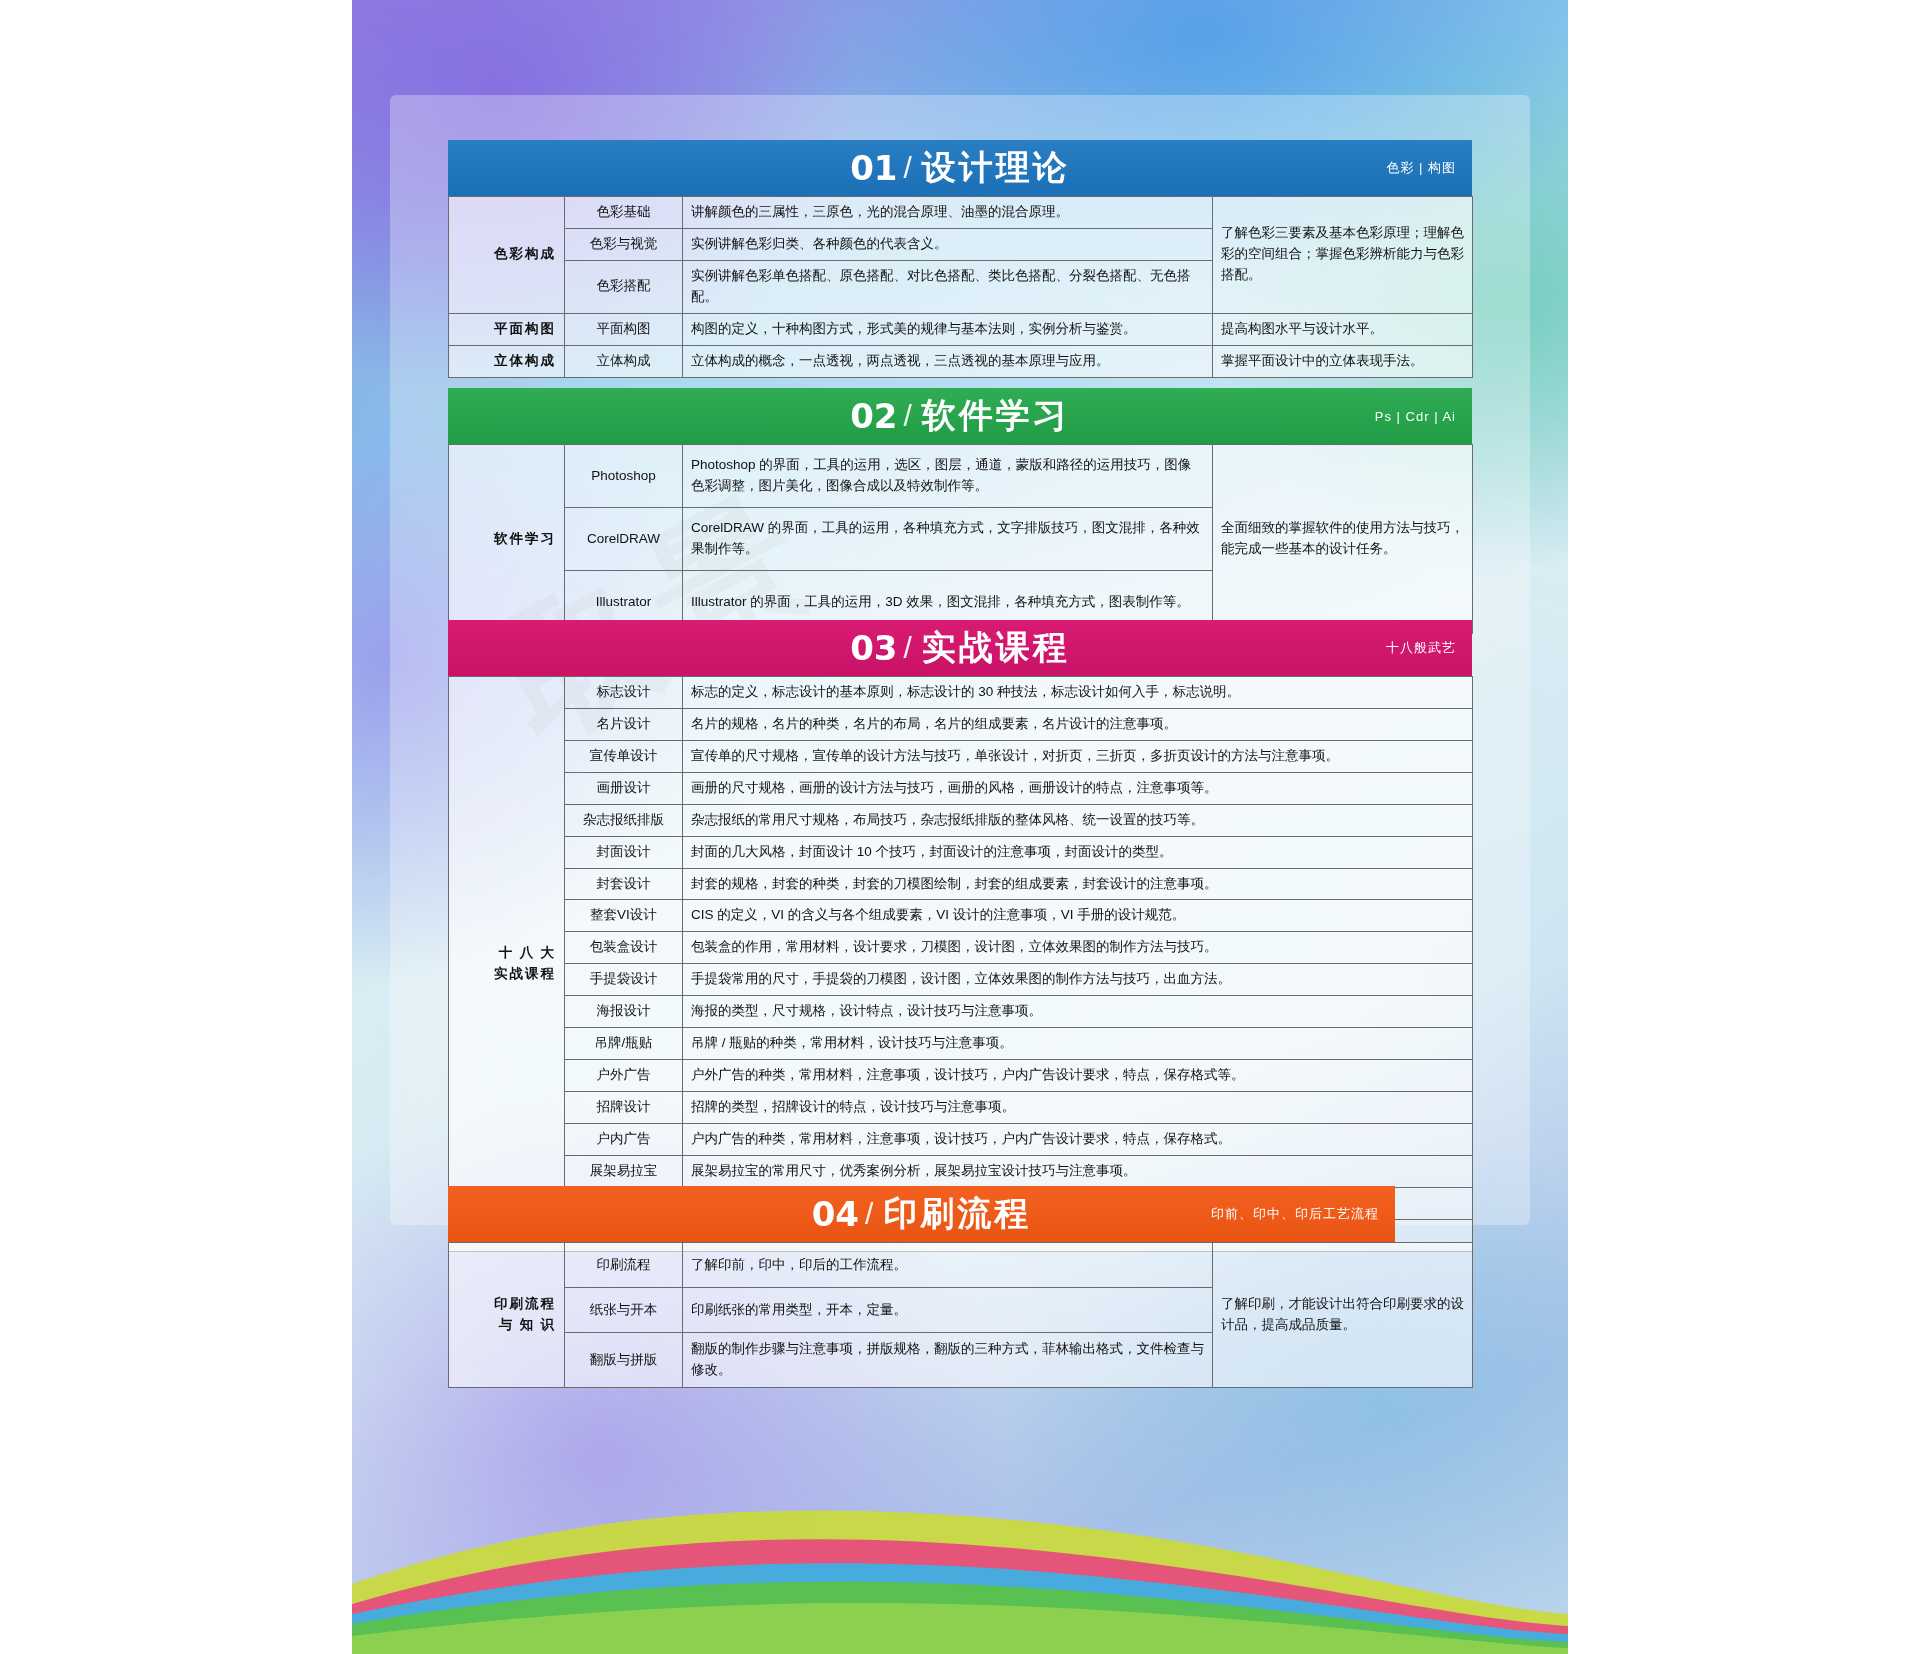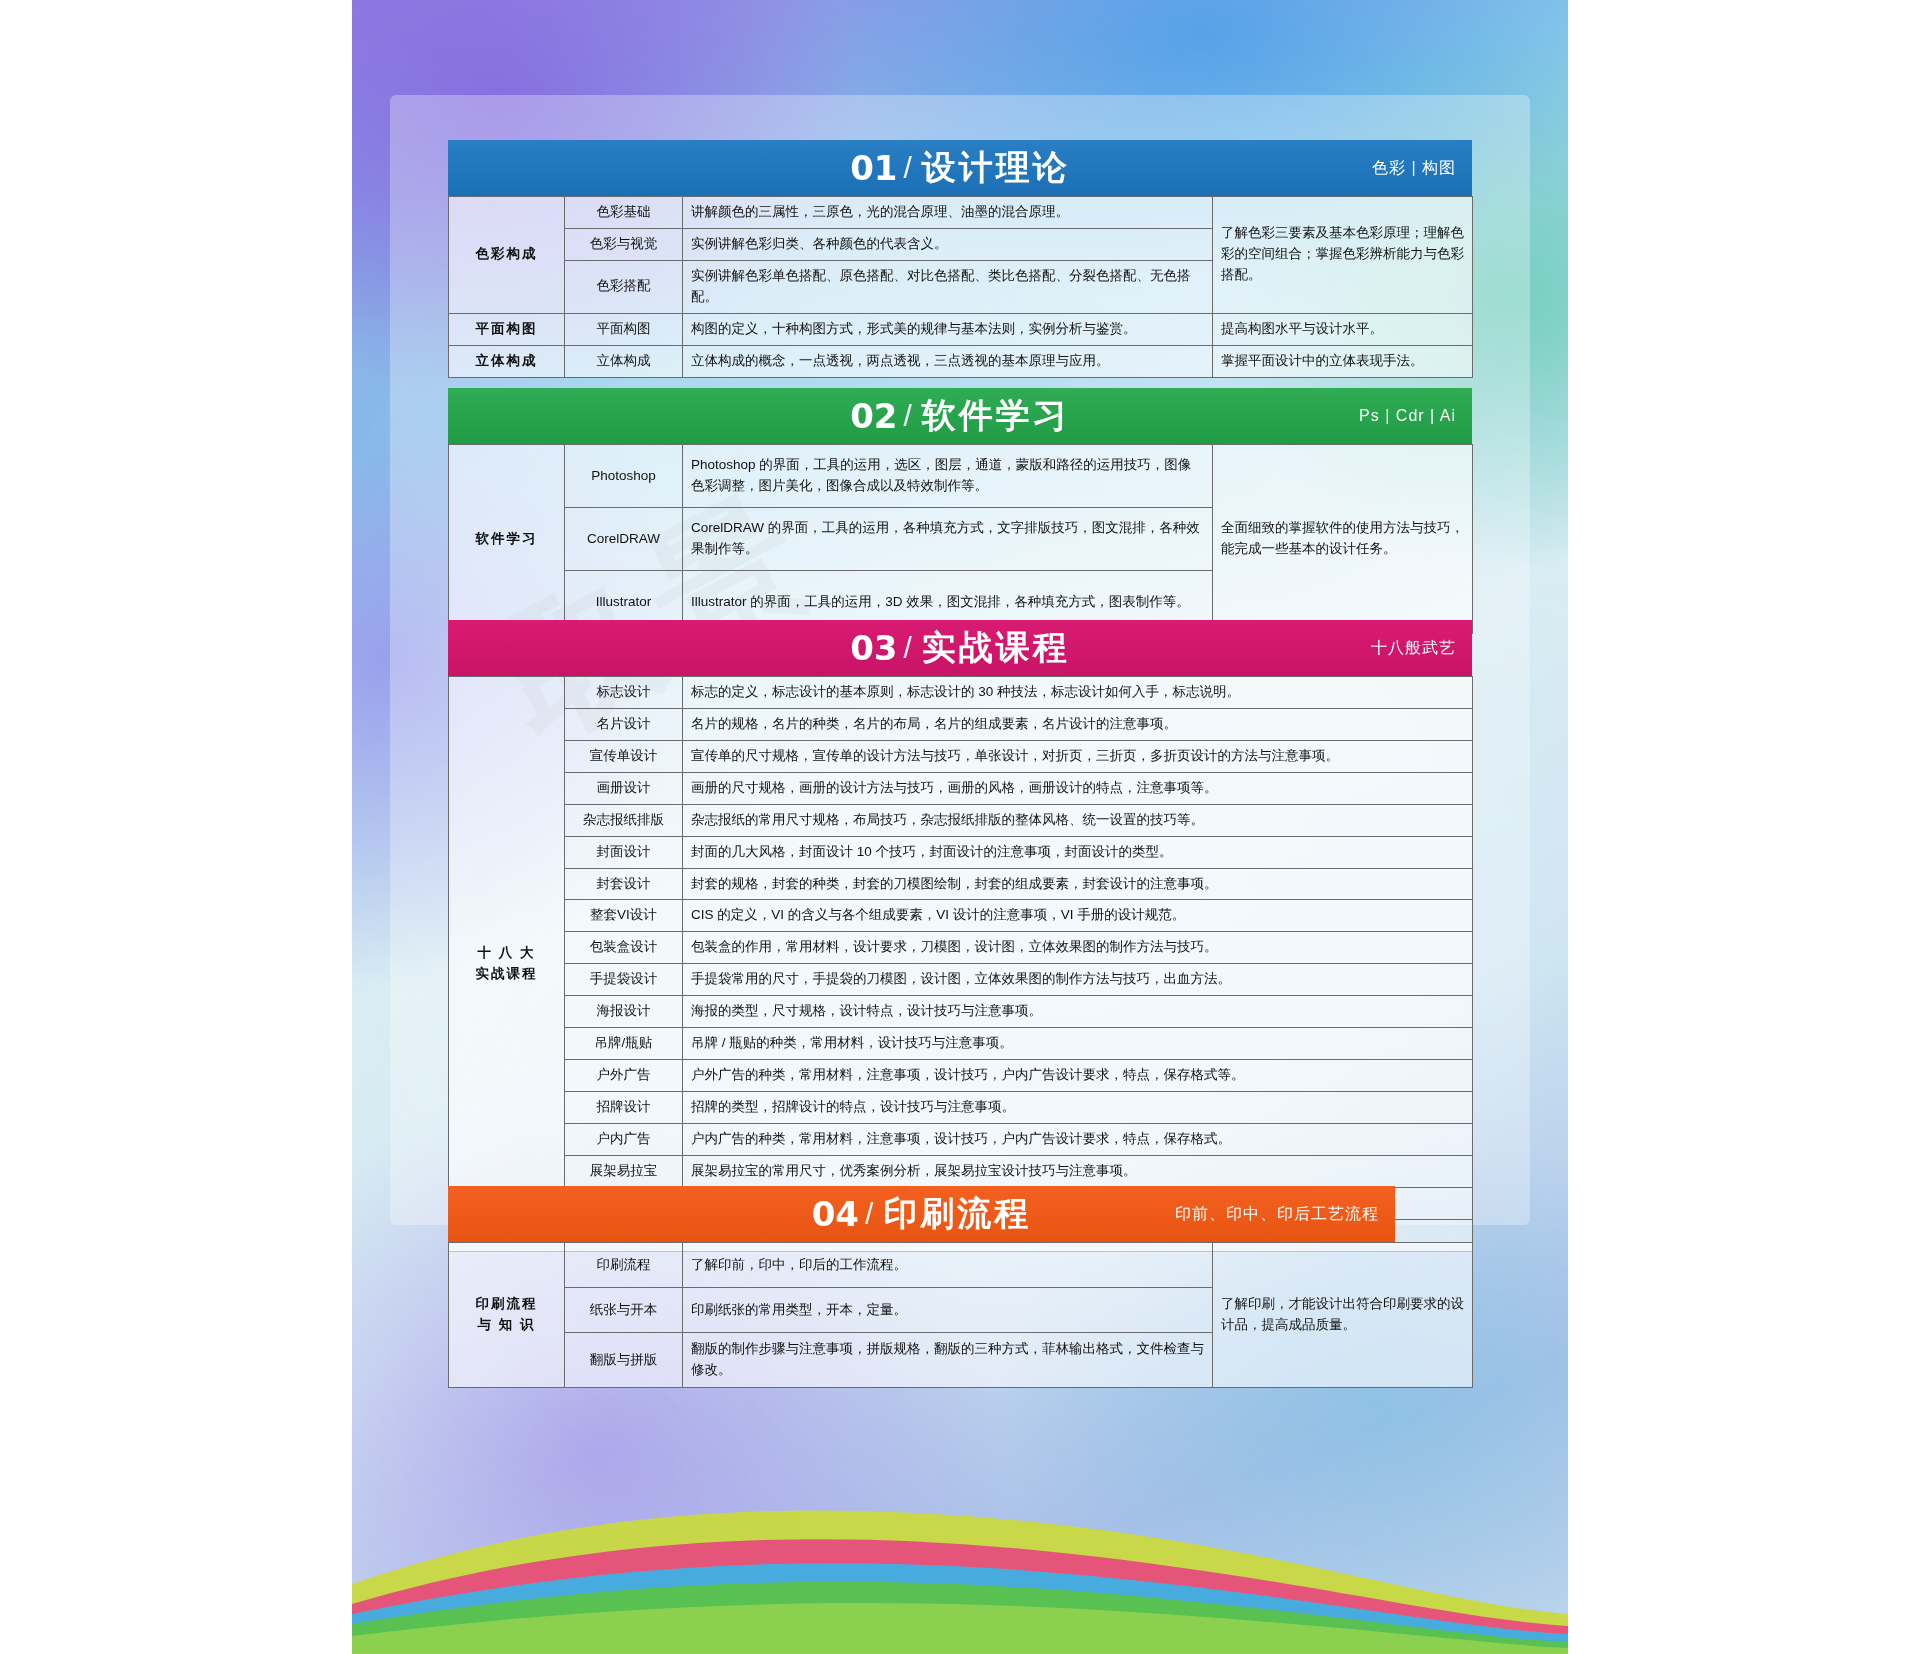--- a/index.html
+++ b/index.html
@@ -124,21 +124,21 @@
   .sec-header .title {
     font-size: 34px;
     font-weight: bold;
     letter-spacing: 3px;
   }
   .sec-header .tagline {
     position: absolute;
     right: 16px;
     top: 50%;
     transform: translateY(-50%);
-    font-size: 16px;
+    font-size: 13px;
     letter-spacing: 1px;
   }
   .hdr-blue { background: linear-gradient(180deg,#2a7fc4 0%, #1a6fb5 100%); }
   .hdr-green { background: linear-gradient(180deg,#2fac54 0%, #1f9c45 100%); }
   .hdr-pink { background: linear-gradient(180deg,#d91b72 0%, #c81367 100%); text-align: center; }
   .hdr-orange { background: linear-gradient(180deg,#f4601f 0%, #e85412 100%); }
 
   table.grid {
     border-collapse: collapse;
     width: 100%;
@@ -147,24 +147,25 @@
   }
   table.grid td {
     border: 1px solid #6b6b6b;
     padding: 5px 8px;
     font-size: 13.5px;
     color: #111;
     line-height: 1.55;
     vertical-align: middle;
   }
   td.cat {
-    text-align: center;
+    text-align: right;
     font-weight: bold;
     font-size: 16px;
     letter-spacing: 2px;
+    font-family: Liberation Serif, serif;
   }
   td.sub {
     text-align: center;
     font-size: 13.5px;
   }
   td.desc { text-align: left; }
   td.goal { text-align: left; }
 
   
   .footer {

